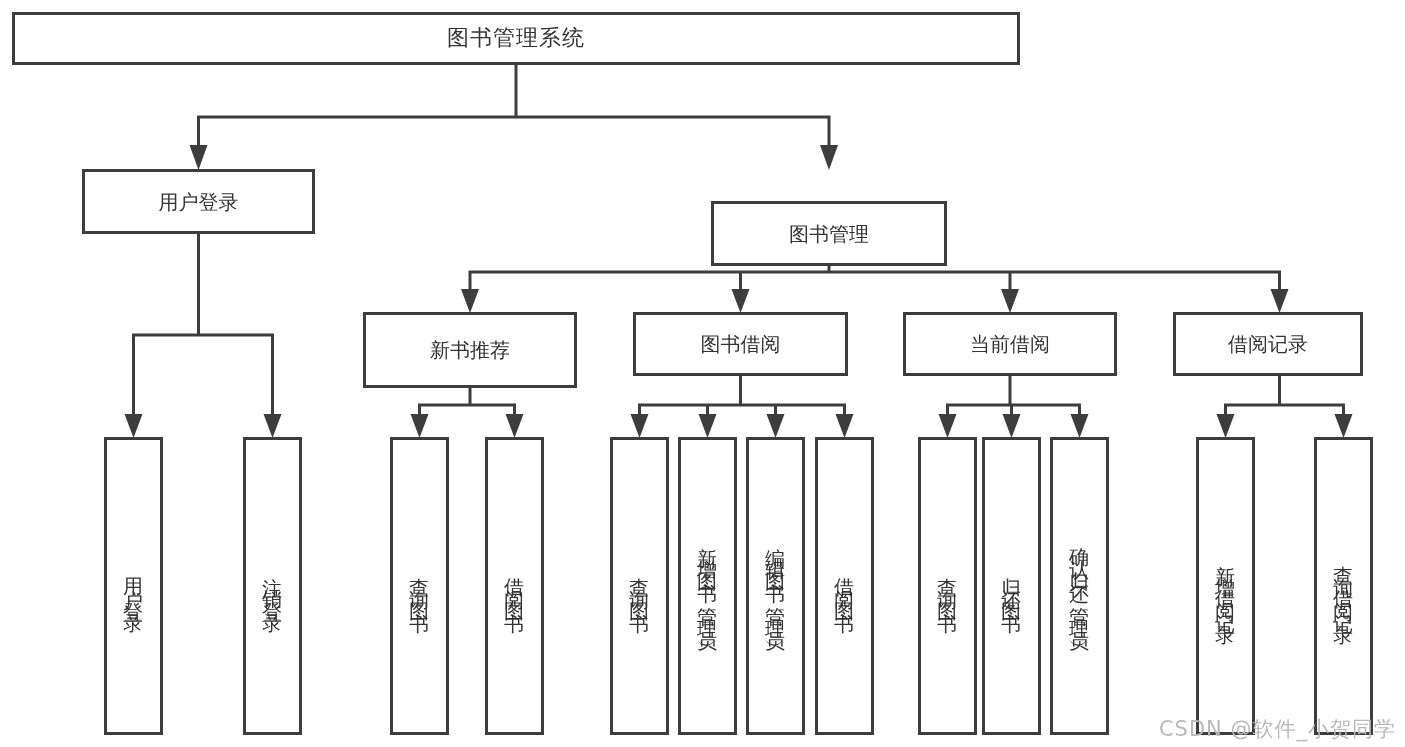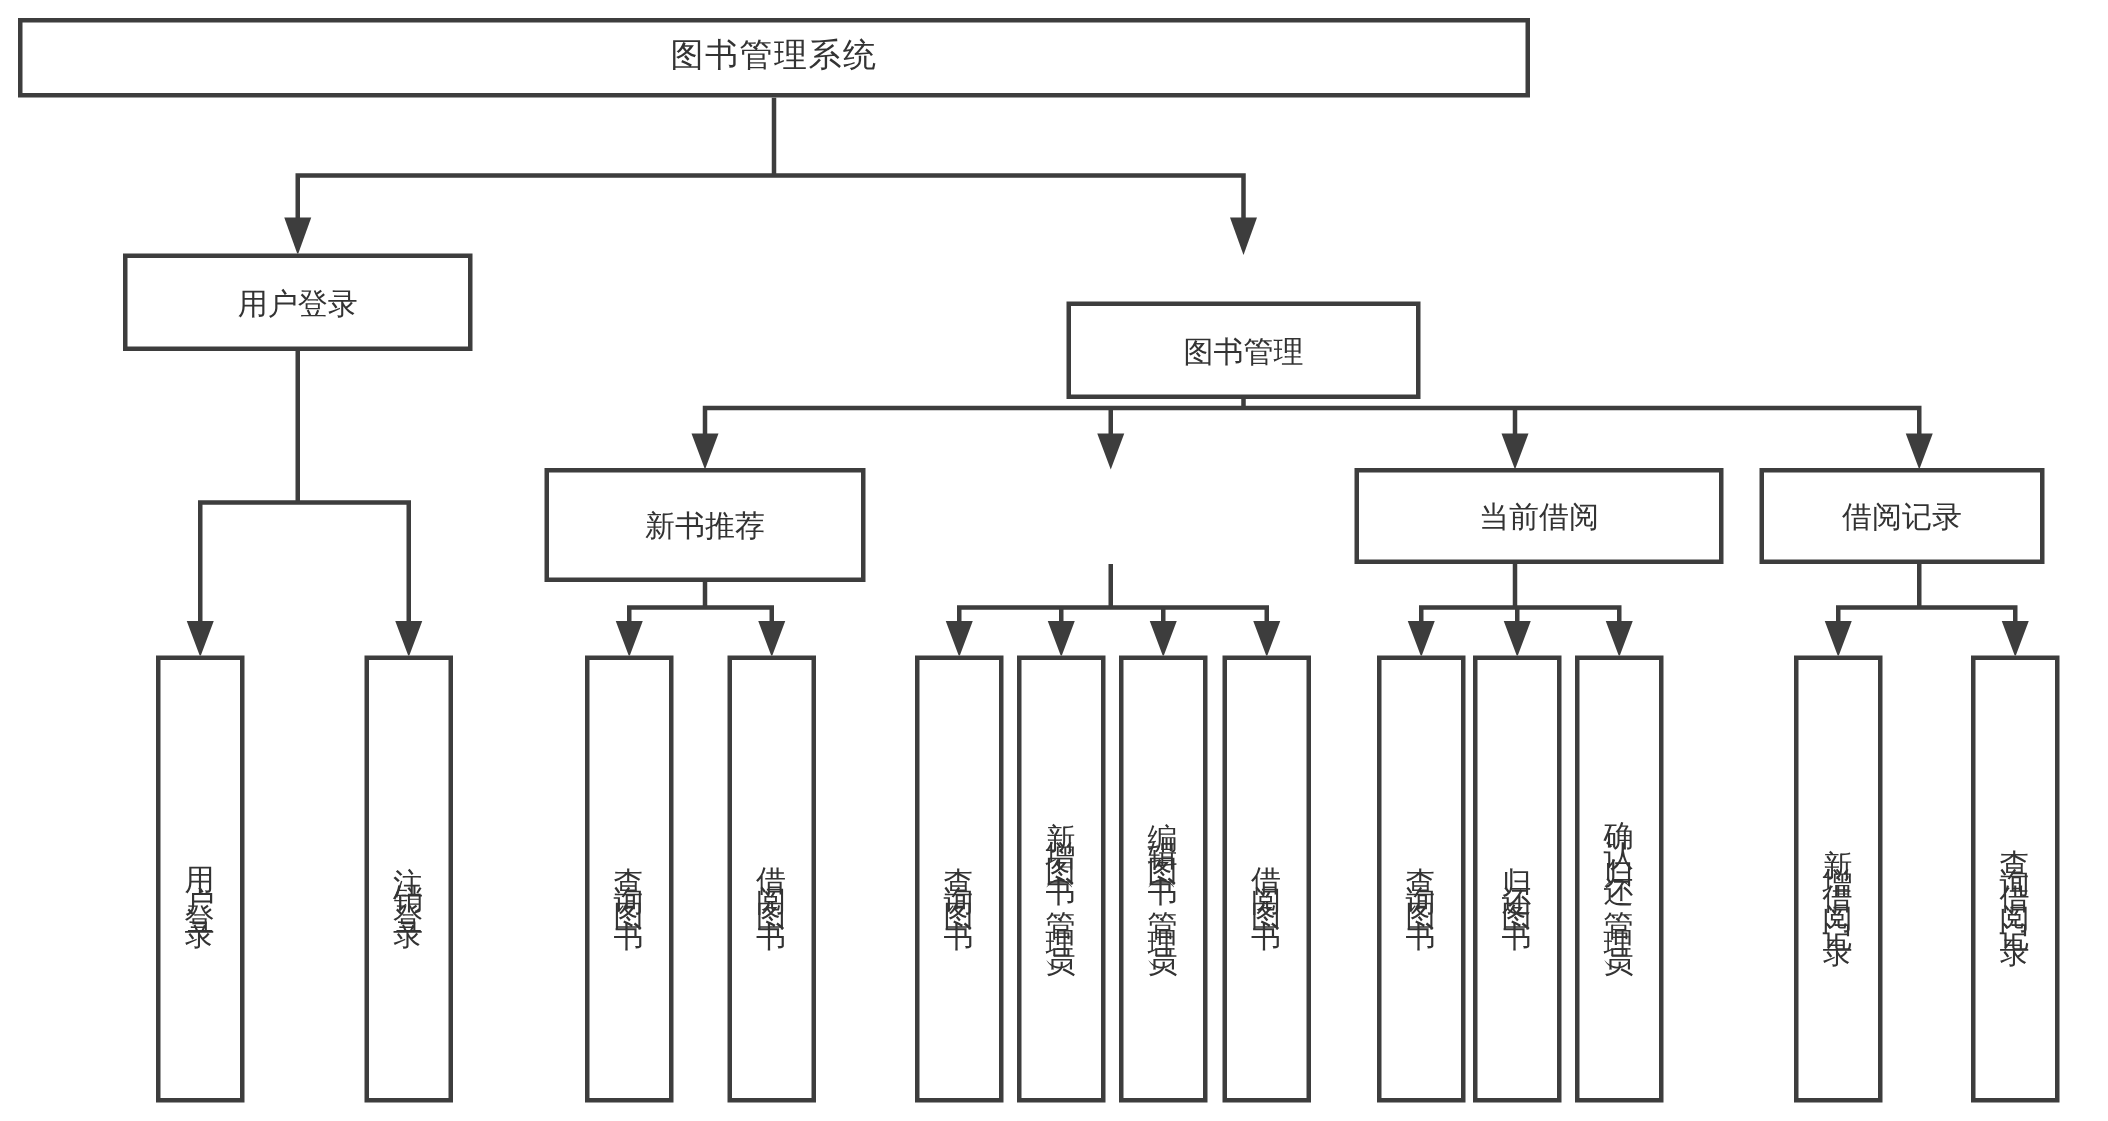--- a/index.html
+++ b/index.html
@@ -68,34 +68,36 @@
       <polygon points="1334.5,414 1352.5,414 1343.5,438"></polygon>
     </g>
   </svg>
 
   <div class="node root-node" style="left:12px; top:12px; width:1008px; height:53px;">图书管理系统</div>
 
   <div class="node" style="left:82px; top:169px; width:233px; height:65px;">用户登录</div>
   <div class="node" style="left:711px; top:169px; width:236px; height:65px;margin-top:32px;">图书管理</div>
 
   <div class="node" style="left:363px; top:312px; width:214px; height:76px;">新书推荐</div>
-  <div class="node" style="left:903px; top:312px; width:246px; height:64px;">当前借阅</div>
+  <div class="node" style="left:633px; top:312px; width:215px; height:64px;">图书借阅</div>
+  <div class="node" style="left:903px; top:312px; width:214px; height:64px;">当前借阅</div>
   <div class="node" style="left:1173px; top:312px; width:190px; height:64px;">借阅记录</div>
 
   <div class="node vbox" style="left:104px; top:437px; width:59px; height:298px;">用户登录</div>
   <div class="node vbox" style="left:243px; top:437px; width:59px; height:298px;">注销登录</div>
 
   <div class="node vbox" style="left:390px; top:437px; width:59px; height:298px;">查询图书</div>
   <div class="node vbox" style="left:485px; top:437px; width:59px; height:298px;">借阅图书</div>
 
   <div class="node vbox" style="left:610px; top:437px; width:59px; height:298px;">查询图书</div>
   <div class="node vbox" style="left:678px; top:437px; width:59px; height:298px;">新增图书（管理员）</div>
   <div class="node vbox" style="left:746px; top:437px; width:59px; height:298px;">编辑图书（管理员）</div>
   <div class="node vbox" style="left:815px; top:437px; width:59px; height:298px;">借阅图书</div>
 
   <div class="node vbox" style="left:918px; top:437px; width:59px; height:298px;">查询图书</div>
   <div class="node vbox" style="left:982px; top:437px; width:59px; height:298px;">归还图书</div>
   <div class="node vbox" style="left:1050px; top:437px; width:59px; height:298px;">确认归还（管理员）</div>
 
   <div class="node vbox" style="left:1196px; top:437px; width:59px; height:298px;">新增借阅记录</div>
   <div class="node vbox" style="left:1314px; top:437px; width:59px; height:298px;">查询借阅记录</div>
 
+  <div class="watermark">CSDN @软件_小贺同学</div>
 </div>
 
 </body></html>

